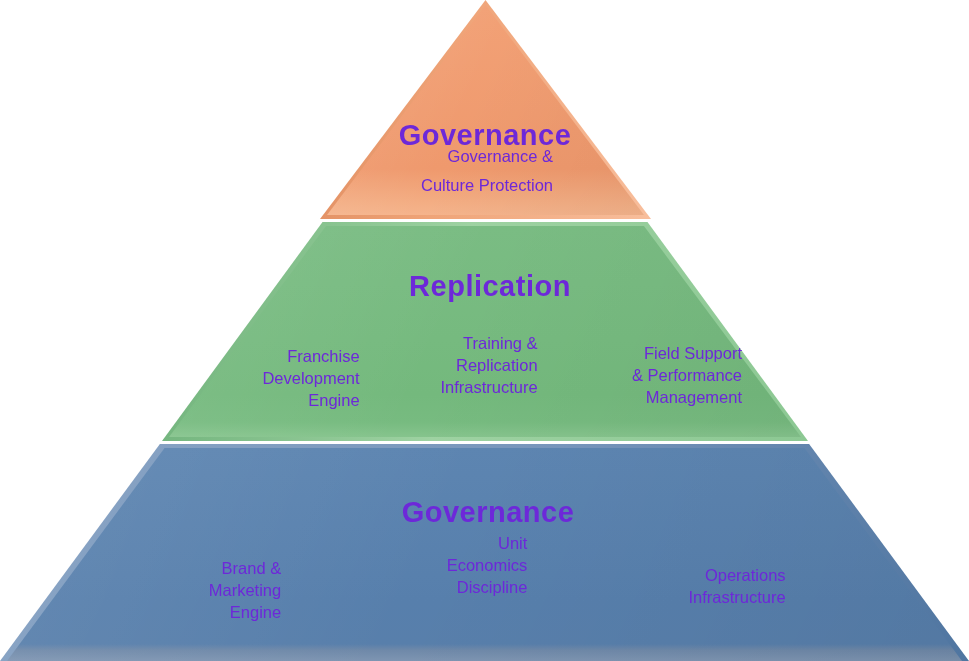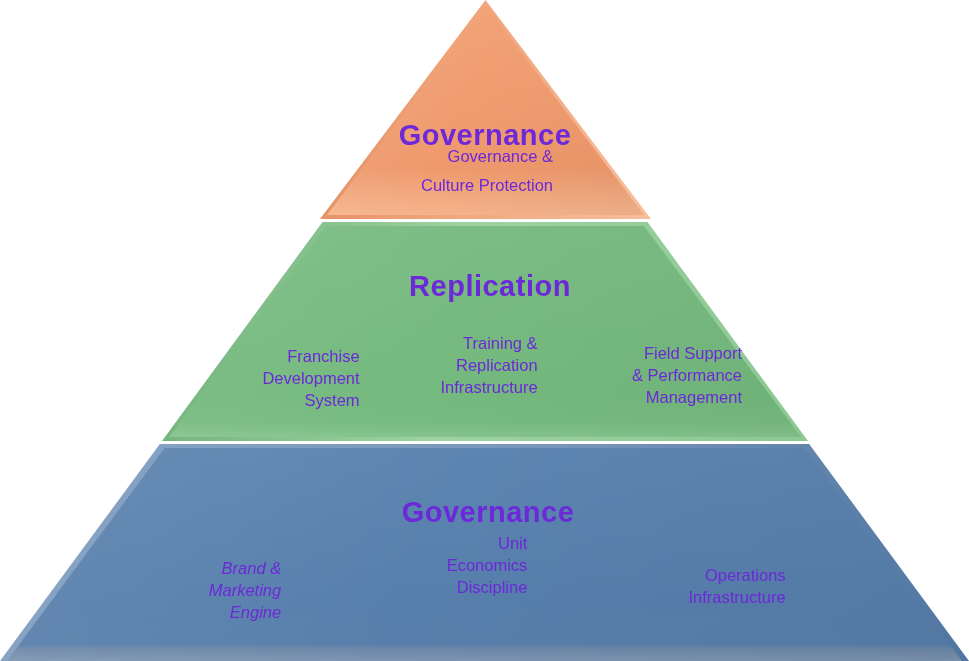--- a/index.html
+++ b/index.html
@@ -81,21 +81,21 @@
 
   .pos-gov-title   { left: 485px; top: 120px; }
   .pos-gov-sub     { left: 487px; top: 142px; line-height: 29px; }
 
   .pos-rep-title   { left: 490px; top: 271px; }
   .pos-rep-item1   { left: 311px; top: 345px; }
   .pos-rep-item2   { left: 489px; top: 332px; }
   .pos-rep-item3   { left: 643px; top: 342px; margin-left: 44px; }
 
   .pos-fnd-title   { left: 488px; top: 497px; }
-  .pos-fnd-item1   { left: 245px; top: 557px; font-style: italic; }
+  .pos-fnd-item1   { left: 245px; top: 557px; }
   .pos-fnd-item2   { left: 487px; top: 532px; }
   .pos-fnd-item3   { left: 737px; top: 564px; }
 </style>
 </head>
 <body>
 
 <div class="stage">
 
   <div class="tier tier-governance">
     <div class="body"></div>
@@ -107,21 +107,21 @@
     <div class="body"></div>
   </div>
 
   <div class="label tier-title pos-gov-title">Governance</div>
   <div class="label tier-sub pos-gov-sub">Governance &amp;
 Culture Protection</div>
 
   <div class="label tier-title pos-rep-title">Replication</div>
   <div class="label tier-sub pos-rep-item1">Franchise
 Development
-System</div>
+Engine</div>
   <div class="label tier-sub pos-rep-item2">Training &amp;
 Replication
 Infrastructure</div>
   <div class="label tier-sub pos-rep-item3">Field Support
 &amp; Performance
 Management</div>
 
   <div class="label tier-title pos-fnd-title">Governance</div>
   <div class="label tier-sub pos-fnd-item1">Brand &amp;
 Marketing

